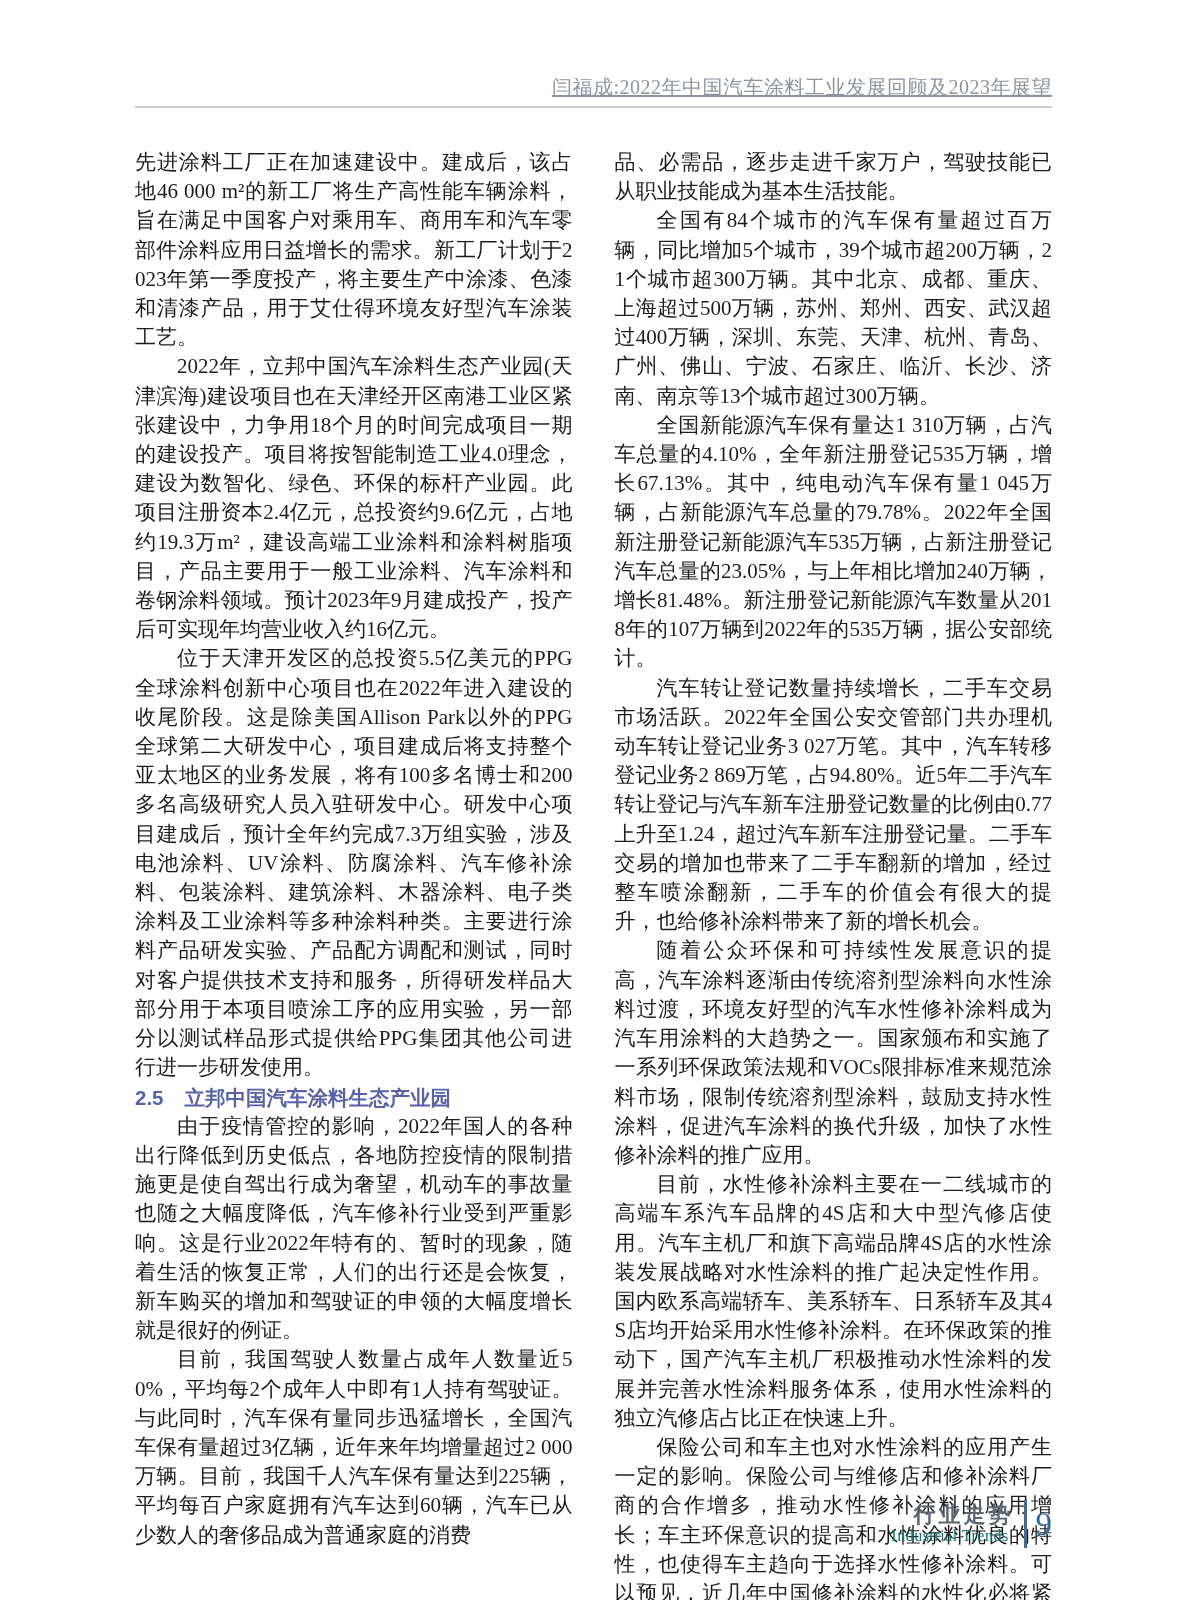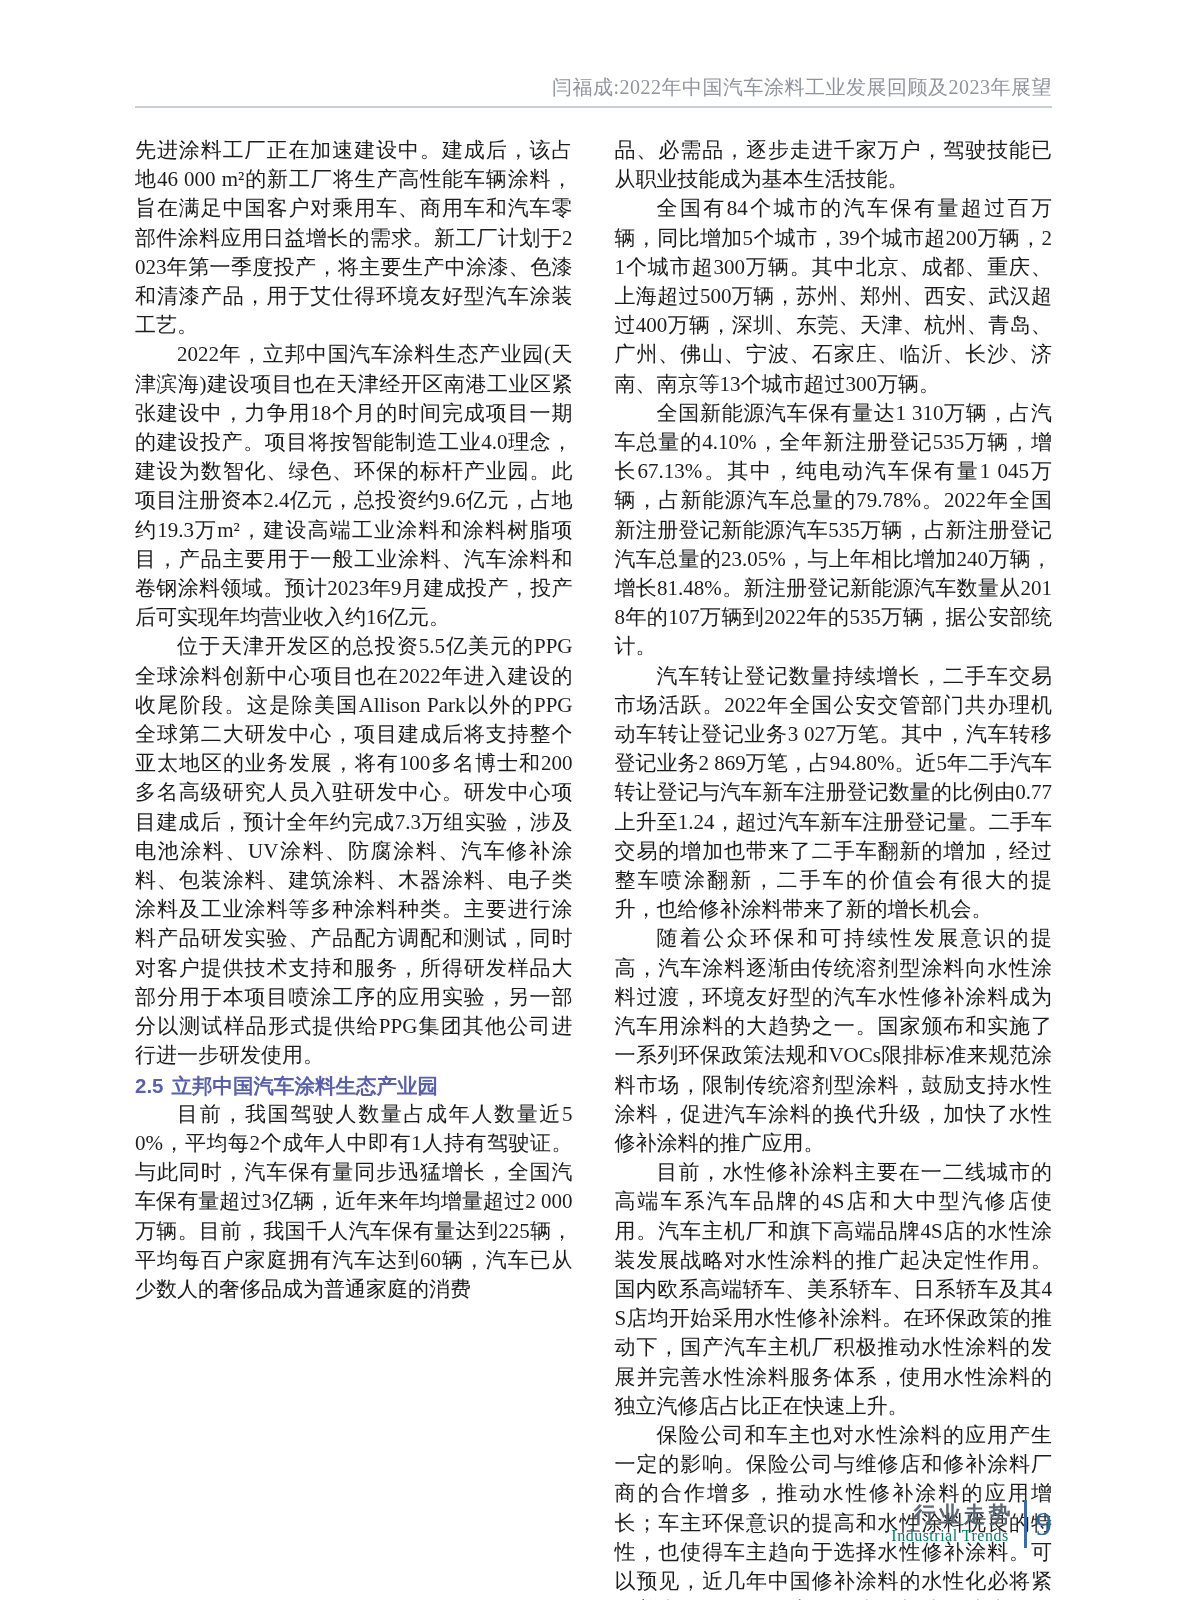--- a/index.html
+++ b/index.html
@@ -19,20 +19,21 @@
     left: 135px;
     right: 135px;
     top: 74px;
   }
   .running-title {
     text-align: right;
     font-size: 20px;
     line-height: 26px;
     color: #8e939d;
     letter-spacing: 0.5px;
+    text-decoration: underline;
   }
   .header-rule {
     margin-top: 6px;
     border-bottom: 2px solid #c9ced4;
   }
   
   .article-body {
     position: absolute;
     left: 135px;
     right: 135px;
@@ -44,30 +45,30 @@
     flex: 1 1 0;
     min-width: 0;
   }
   .para {
     font-size: 21px;
     line-height: 29.2px;
     text-align: justify;
     text-indent: 2em;
     word-break: break-all;
   }
-  .para.no-indent { text-indent: 0; }
+  .para.no-indent { text-indent: 0; margin-top: 12px; }
   .section-heading {
     font-family: "Liberation Sans", "DejaVu Sans", sans-serif;
     font-size: 20.5px;
     line-height: 29.2px;
     font-weight: bold;
     color: #5a61a8;
     white-space: nowrap;
   }
-  .section-heading .sec-num { margin-right: 8px; }
+  .section-heading .sec-num { margin-right: 21px; }
   
   .page-footer {
     position: absolute;
     right: 135px;
     bottom: 52px;
     display: flex;
     align-items: center;
   }
   .footer-labels { text-align: center; }
   .footer-cn {
@@ -110,20 +111,21 @@
 
   <div class="article-body">
 
     <div class="col">
       <p class="para no-indent">先进涂料工厂正在加速建设中。建成后，该占地46 000 m²的新工厂将生产高性能车辆涂料，旨在满足中国客户对乘用车、商用车和汽车零部件涂料应用日益增长的需求。新工厂计划于2023年第一季度投产，将主要生产中涂漆、色漆和清漆产品，用于艾仕得环境友好型汽车涂装工艺。</p>
       <p class="para">2022年，立邦中国汽车涂料生态产业园(天津滨海)建设项目也在天津经开区南港工业区紧张建设中，力争用18个月的时间完成项目一期的建设投产。项目将按智能制造工业4.0理念，建设为数智化、绿色、环保的标杆产业园。此项目注册资本2.4亿元，总投资约9.6亿元，占地约19.3万m²，建设高端工业涂料和涂料树脂项目，产品主要用于一般工业涂料、汽车涂料和卷钢涂料领域。预计2023年9月建成投产，投产后可实现年均营业收入约16亿元。</p>
       <p class="para">位于天津开发区的总投资5.5亿美元的PPG全球涂料创新中心项目也在2022年进入建设的收尾阶段。这是除美国Allison Park以外的PPG全球第二大研发中心，项目建成后将支持整个亚太地区的业务发展，将有100多名博士和200多名高级研究人员入驻研发中心。研发中心项目建成后，预计全年约完成7.3万组实验，涉及电池涂料、UV涂料、防腐涂料、汽车修补涂料、包装涂料、建筑涂料、木器涂料、电子类涂料及工业涂料等多种涂料种类。主要进行涂料产品研发实验、产品配方调配和测试，同时对客户提供技术支持和服务，所得研发样品大部分用于本项目喷涂工序的应用实验，另一部分以测试样品形式提供给PPG集团其他公司进行进一步研发使用。</p>
       <h3 class="section-heading">
         <span class="sec-num">2.5</span><span>立邦中国汽车涂料生态产业园</span>
       </h3>
+      <p class="para">由于疫情管控的影响，2022年国人的各种出行降低到历史低点，各地防控疫情的限制措施更是使自驾出行成为奢望，机动车的事故量也随之大幅度降低，汽车修补行业受到严重影响。这是行业2022年特有的、暂时的现象，随着生活的恢复正常，人们的出行还是会恢复，新车购买的增加和驾驶证的申领的大幅度增长就是很好的例证。</p>
       <p class="para">目前，我国驾驶人数量占成年人数量近50%，平均每2个成年人中即有1人持有驾驶证。与此同时，汽车保有量同步迅猛增长，全国汽车保有量超过3亿辆，近年来年均增量超过2 000万辆。目前，我国千人汽车保有量达到225辆，平均每百户家庭拥有汽车达到60辆，汽车已从少数人的奢侈品成为普通家庭的消费</p>
     </div>
 
     <div class="col">
       <p class="para no-indent">品、必需品，逐步走进千家万户，驾驶技能已从职业技能成为基本生活技能。</p>
       <p class="para">全国有84个城市的汽车保有量超过百万辆，同比增加5个城市，39个城市超200万辆，21个城市超300万辆。其中北京、成都、重庆、上海超过500万辆，苏州、郑州、西安、武汉超过400万辆，深圳、东莞、天津、杭州、青岛、广州、佛山、宁波、石家庄、临沂、长沙、济南、南京等13个城市超过300万辆。</p>
       <p class="para">全国新能源汽车保有量达1 310万辆，占汽车总量的4.10%，全年新注册登记535万辆，增长67.13%。其中，纯电动汽车保有量1 045万辆，占新能源汽车总量的79.78%。2022年全国新注册登记新能源汽车535万辆，占新注册登记汽车总量的23.05%，与上年相比增加240万辆，增长81.48%。新注册登记新能源汽车数量从2018年的107万辆到2022年的535万辆，据公安部统计。</p>
       <p class="para">汽车转让登记数量持续增长，二手车交易市场活跃。2022年全国公安交管部门共办理机动车转让登记业务3 027万笔。其中，汽车转移登记业务2 869万笔，占94.80%。近5年二手汽车转让登记与汽车新车注册登记数量的比例由0.77上升至1.24，超过汽车新车注册登记量。二手车交易的增加也带来了二手车翻新的增加，经过整车喷涂翻新，二手车的价值会有很大的提升，也给修补涂料带来了新的增长机会。</p>
       <p class="para">随着公众环保和可持续性发展意识的提高，汽车涂料逐渐由传统溶剂型涂料向水性涂料过渡，环境友好型的汽车水性修补涂料成为汽车用涂料的大趋势之一。国家颁布和实施了一系列环保政策法规和VOCs限排标准来规范涂料市场，限制传统溶剂型涂料，鼓励支持水性涂料，促进汽车涂料的换代升级，加快了水性修补涂料的推广应用。</p>
       <p class="para">目前，水性修补涂料主要在一二线城市的高端车系汽车品牌的4S店和大中型汽修店使用。汽车主机厂和旗下高端品牌4S店的水性涂装发展战略对水性涂料的推广起决定性作用。国内欧系高端轿车、美系轿车、日系轿车及其4S店均开始采用水性修补涂料。在环保政策的推动下，国产汽车主机厂积极推动水性涂料的发展并完善水性涂料服务体系，使用水性涂料的独立汽修店占比正在快速上升。</p>

